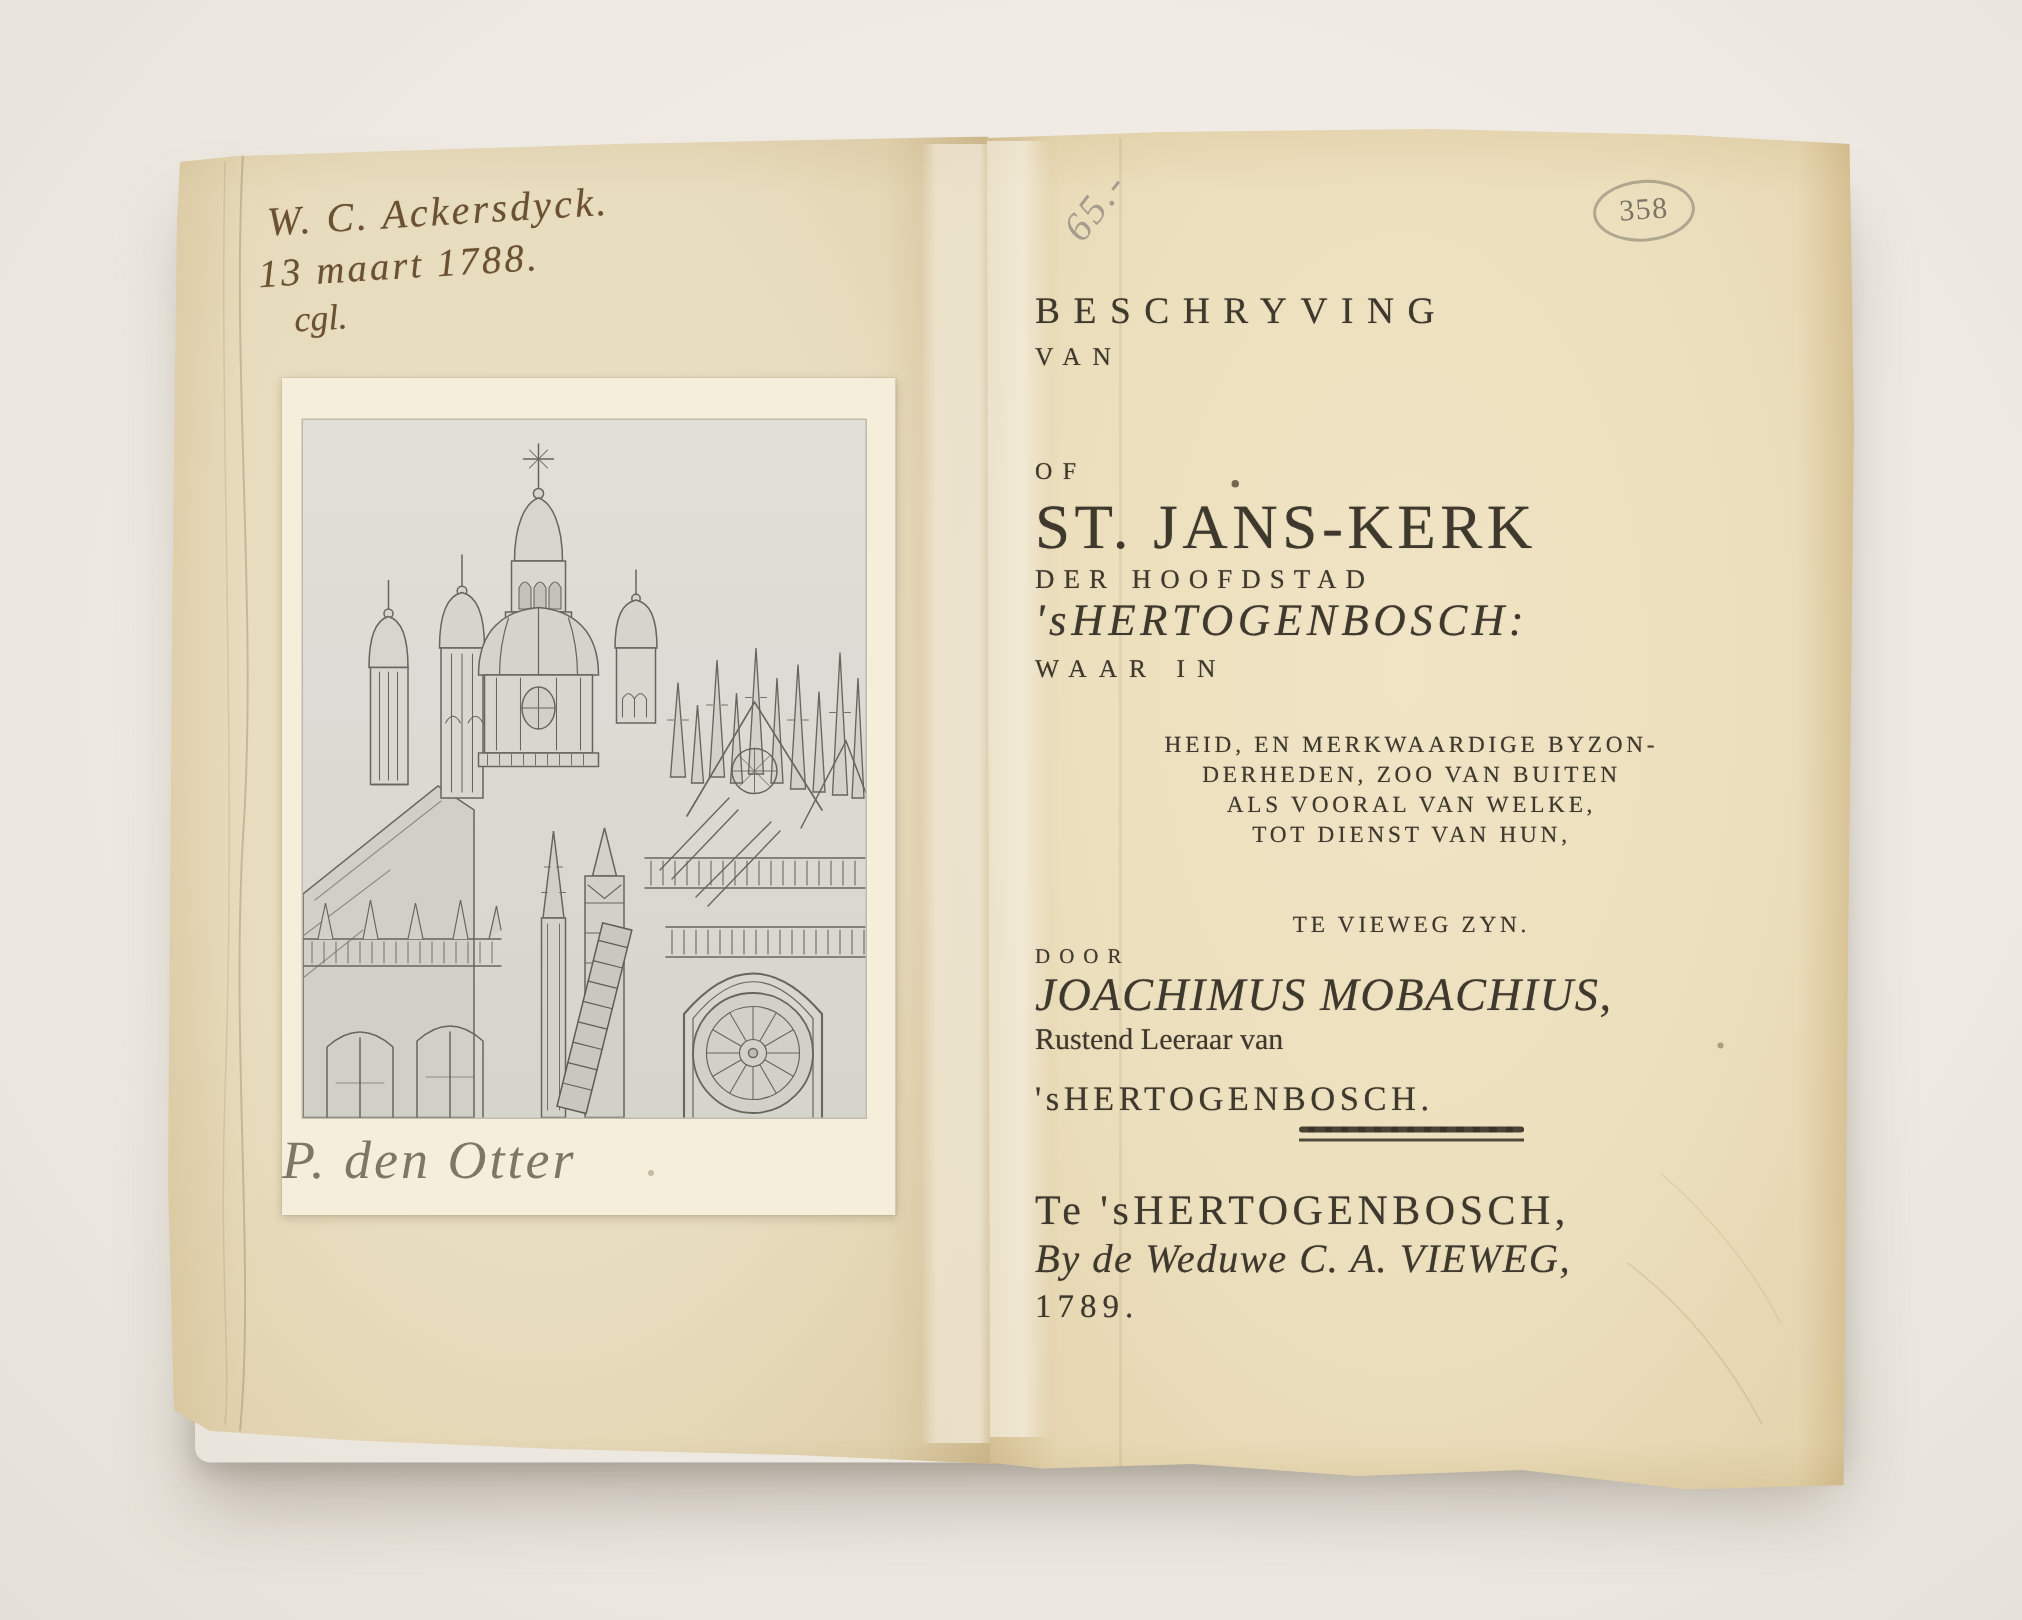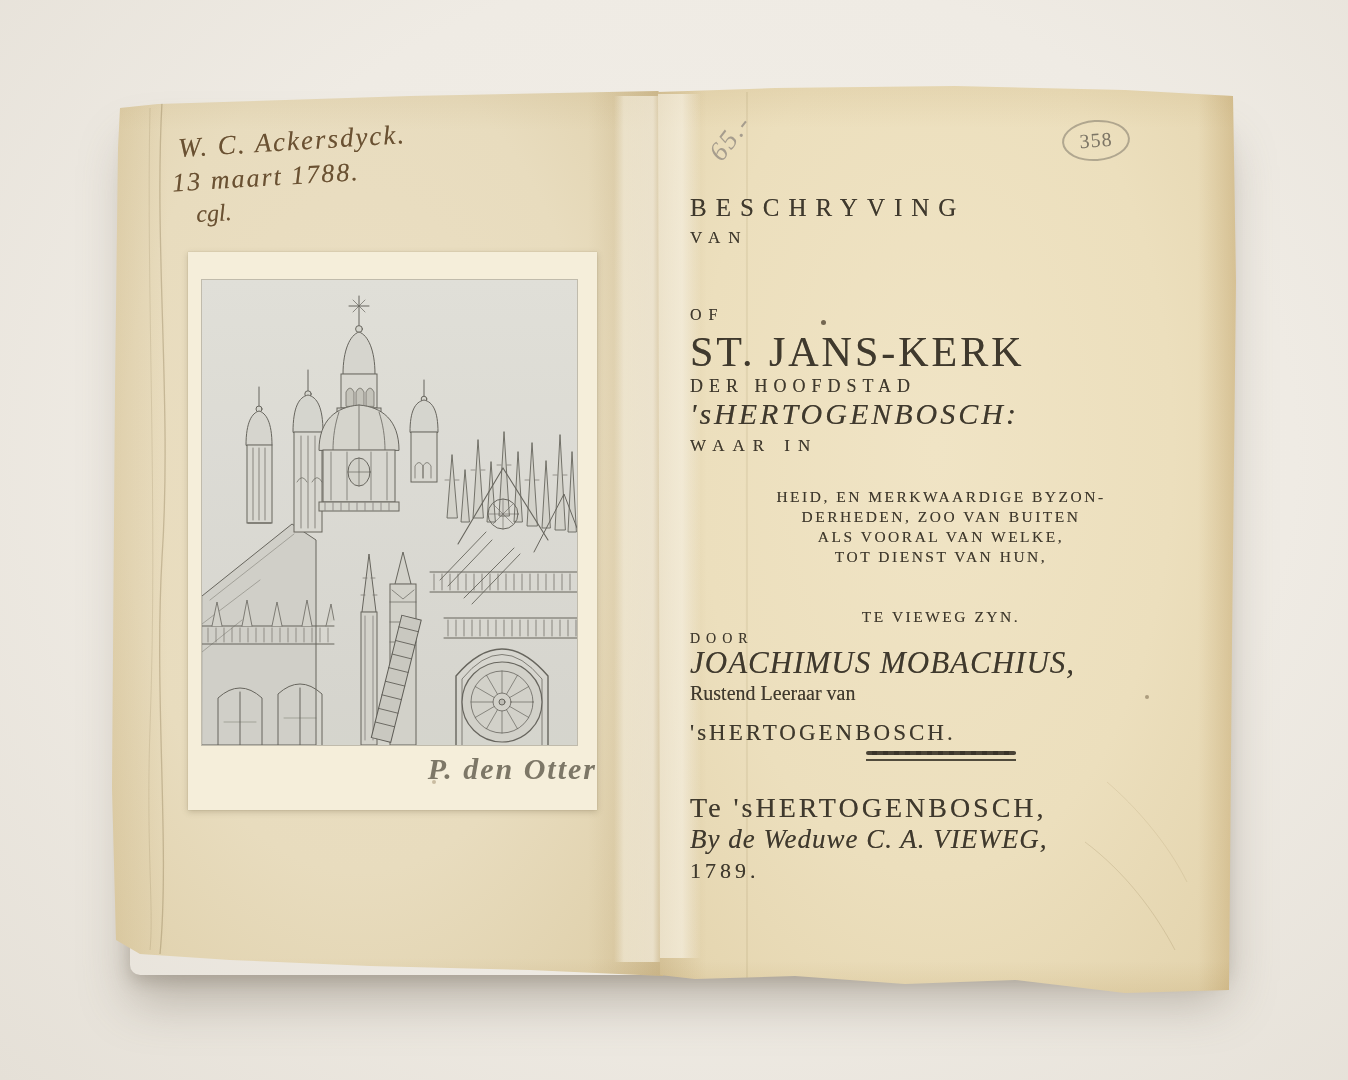--- a/index.html
+++ b/index.html
@@ -104,24 +104,23 @@
     position:absolute;left:78px;top:164px;width:409px;height:558px;
     background:var(--c-print_card,#f5eeda);
     box-shadow:0 2px 6px rgba(110,95,65,.30), 0 0 1px rgba(110,95,65,.35);
   }
   .print-image{
     position:absolute;left:14px;top:28px;width:375px;height:465px;
     background:var(--c-print_sky,#dcdbd4);
     outline:1px solid rgba(95,93,85,.35);
   }
   .print-caption{
-    position:absolute;left:0;right:0;top:500px;text-align:right;
-    font-style:italic;font-size:30px;letter-spacing:2px;
+    position:absolute;left:0;right:0;top:500px;text-align:left;
+    font-style:italic;font-size:36px;letter-spacing:2px;
     color:#7d7767;
-    font-weight:bold;
   }
 </style>
 </head>
 <body>
 
 <div class="scene">
   <div class="book-shadow"></div>
 
   <div class="page page-left">
     <svg class="crease-svg" width="556" height="900" viewBox="0 0 556 900">

